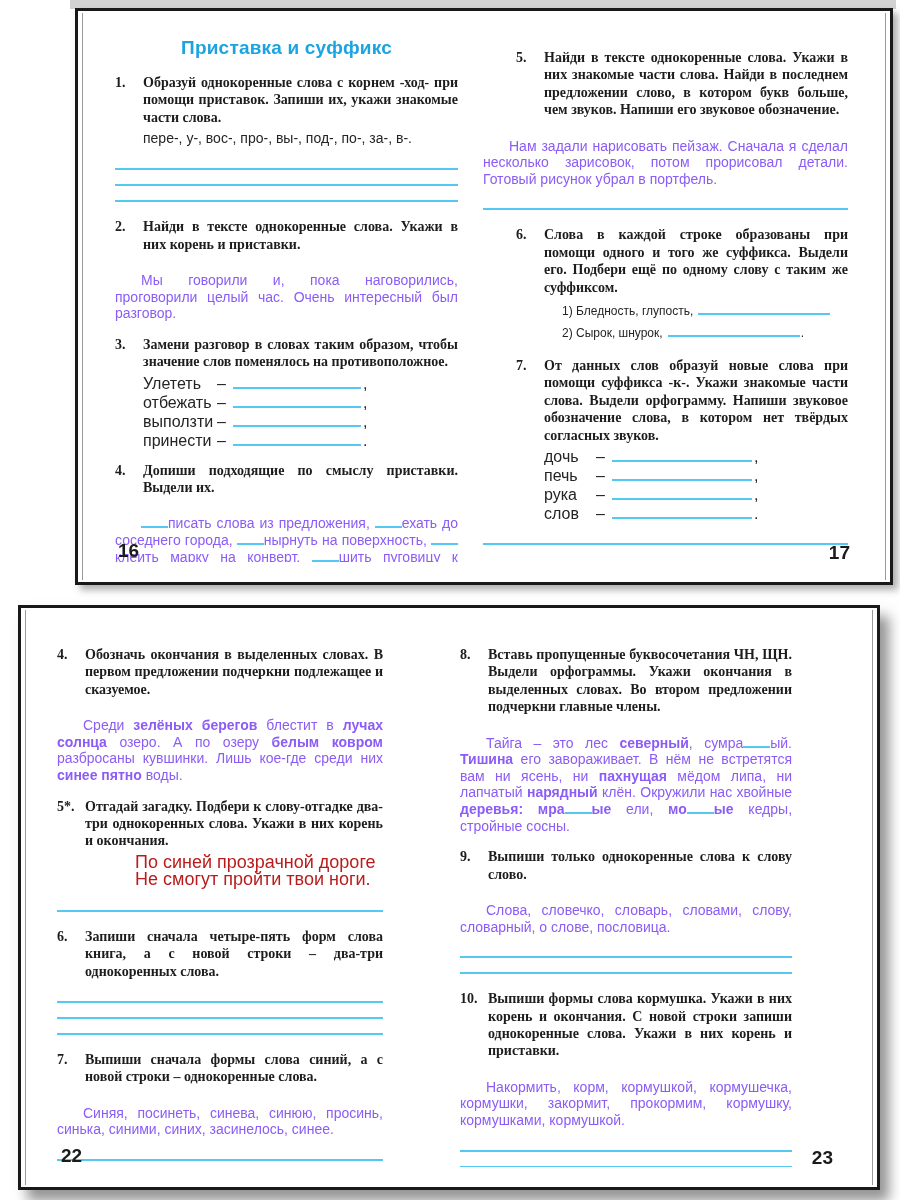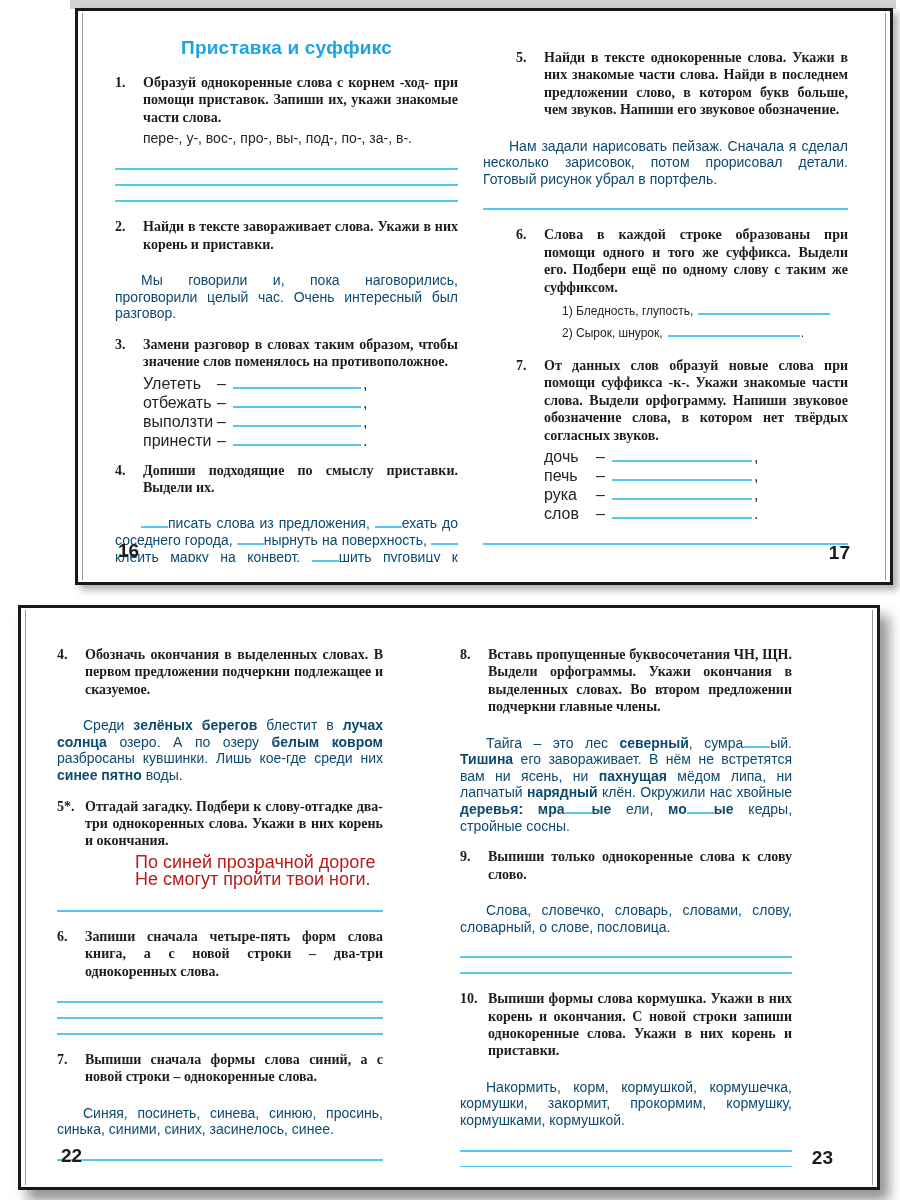--- a/index.html
+++ b/index.html
@@ -43,21 +43,21 @@
   .num{
     flex:0 0 28px;font-family:"Liberation Serif",serif;font-weight:bold;
     font-size:14px;line-height:17.4px;
   }
   .exbody{flex:1;min-width:0;}
   .instr{
     font-family:"Liberation Serif",serif;font-weight:bold;font-size:14px;
     line-height:17.4px;text-align:justify;margin:0 0 4px 0;
   }
   .para{
-    font-size:14px;line-height:16.6px;text-align:justify;color:#0c4a6e;
+    font-size:14px;line-height:16.6px;text-align:justify;color:#8b5cf6;
     margin:19px 0 3px -28px;text-indent:26px;
   }
   .num-indent .para{margin-left:-61px;}
   .words{font-size:14px;line-height:17px;color:#242424;margin:2px 0 4px 0;}
   .wlines{margin:7px 0 5px -28px;}
   .num-indent .wlines{margin-left:-61px;}
   .wline{height:14px;border-bottom:2px solid var(--line,#55c7f0);}
   .blank{
     display:inline-block;width:27px;height:11px;
     border-bottom:2px solid var(--line,#55c7f0);
@@ -101,21 +101,21 @@
           <div class="wlines">
             <div class="wline"></div>
             <div class="wline"></div>
             <div class="wline"></div>
           </div>
         </div>
       </div>
       <div class="ex">
         <div class="num">2.</div>
         <div class="exbody">
-          <p class="instr">Найди в тексте завораживает слова. Укажи в них корень и приставки.</p>
+          <p class="instr">Найди в тексте однокоренные слова. Укажи в них корень и приставки.</p>
           <p class="para"><span>Мы говорили и, пока наговорились, проговорили целый час. Очень интересный был разговор.</span></p>
         </div>
       </div>
       <div class="ex">
         <div class="num">3.</div>
         <div class="exbody">
           <p class="instr">Замени разговор в словах таким образом, чтобы значение слов поменялось на противоположное.</p>
           <div class="pairs">
             <div class="prow"><span class="pw">Улететь</span><span class="pdash">–</span><span class="pblank"></span><span>,</span></div>
             <div class="prow"><span class="pw">отбежать</span><span class="pdash">–</span><span class="pblank"></span><span>,</span></div>

